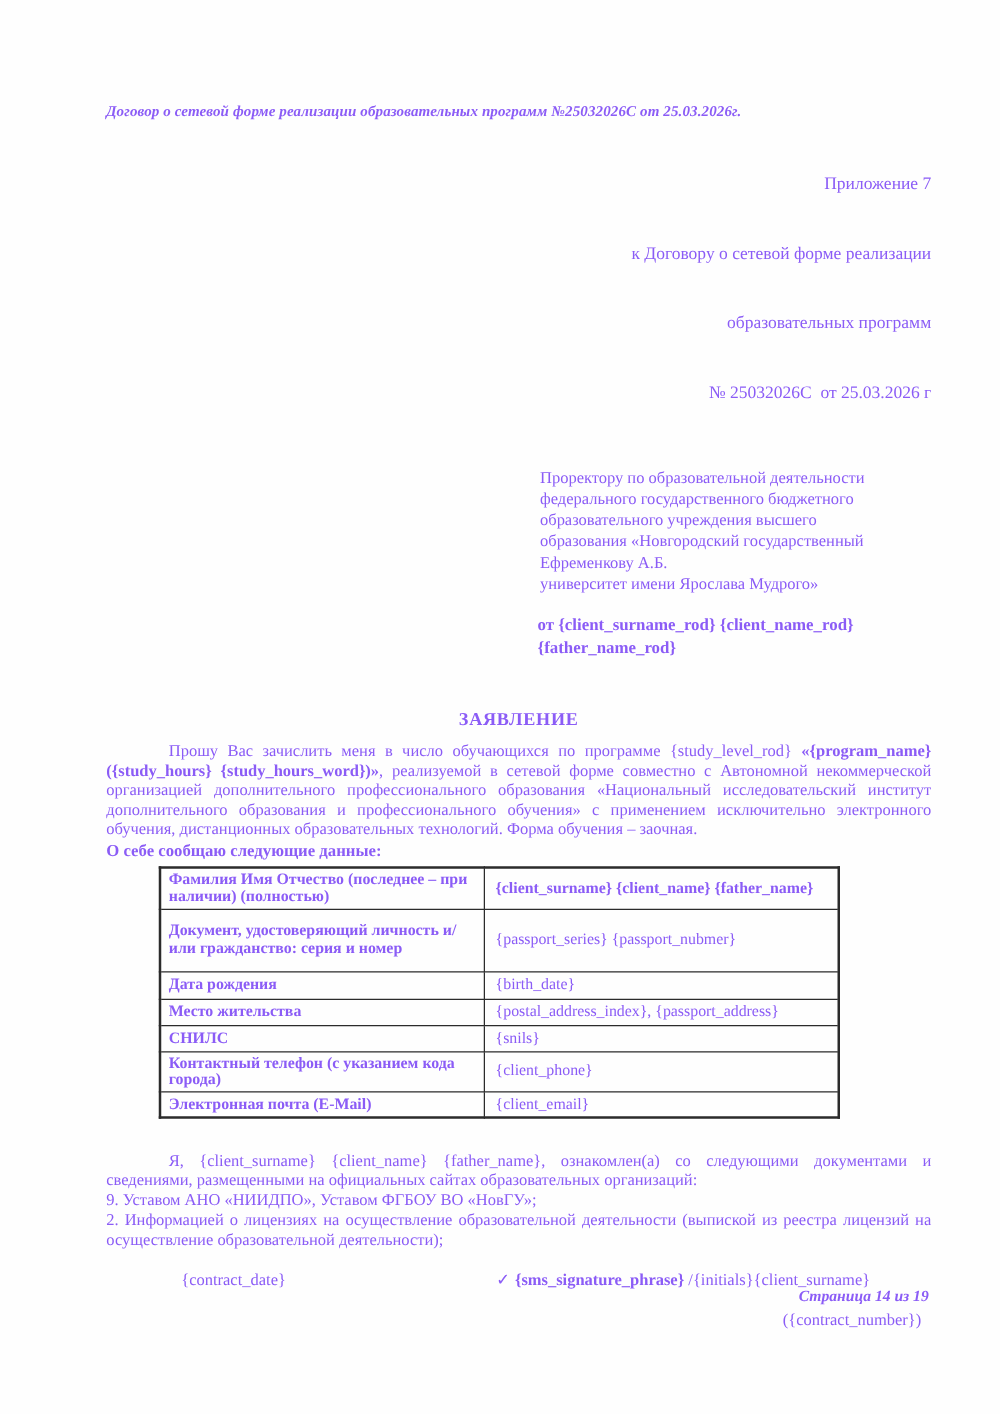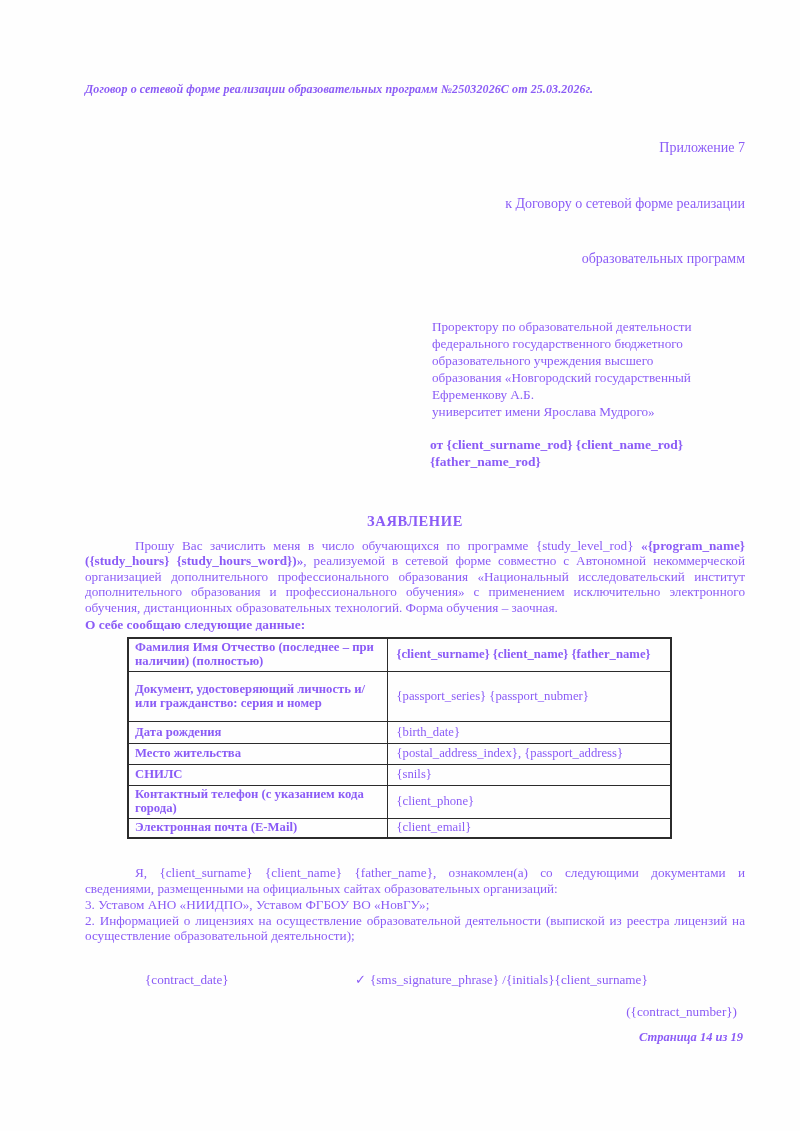--- a/index.html
+++ b/index.html
@@ -103,33 +103,34 @@
     text-align: justify;
     text-indent: 50px;
   }
   .ack-item {
     font-size: 13.2px;
     line-height: 15.8px;
     text-align: justify;
   }
 
   .sig-row {
-    margin-top: 28px;
+    margin-top: 16px;
     display: flex;
     align-items: flex-end;
     font-size: 13.2px;
     line-height: 16px;
+    gap: 42px;
   }
   .sig-date {
     margin-left: 60px;
     width: 210px;
     flex-shrink: 0;
   }
   .sig-block { }
-  .sig-phrase b { font-weight: normal; }
+  .sig-phrase b { font-weight: bold; }
   .check {
     display: inline-block;
     margin-right: 4px;
     font-size: 13px;
   }
   .sig-caption {
     margin-left: 68px;
     margin-top: 1px;
     font-weight: bold;
   }
@@ -154,20 +155,21 @@
 <body>
 
 <div class="page">
 
   <div class="header-note">Договор о сетевой форме реализации образовательных программ №25032026С от 25.03.2026г.</div>
 
   <div class="appendix">
     <div>Приложение 7</div>
     <div>к Договору о сетевой форме реализации</div>
     <div>образовательных программ</div>
+    <div>№ 25032026С  от 25.03.2026 г</div>
   </div>
 
   <div class="addressee">
     <div>Проректору по образовательной деятельности</div>
     <div>федерального государственного бюджетного</div>
     <div>образовательного учреждения высшего</div>
     <div>образования «Новгородский государственный</div>
     <div>Ефременкову А.Б.</div>
     <div>университет имени Ярослава Мудрого»</div>
   </div>
@@ -207,21 +209,21 @@
       <td class="val">{client_phone}</td>
     </tr>
     <tr class="r7">
       <td class="lbl">Электронная почта (E-Mail)</td>
       <td class="val">{client_email}</td>
     </tr>
   </tbody>
     </table>
 
   <p class="ack">Я, {client_surname} {client_name} {father_name}, ознакомлен(а) со следующими документами и сведениями, размещенными на официальных сайтах образовательных организаций:</p>
-  <div class="ack-item">3. Уставом АНО «НИИДПО»,  Уставом  ФГБОУ ВО «НовГУ»;</div>
+  <div class="ack-item">9. Уставом АНО «НИИДПО»,  Уставом  ФГБОУ ВО «НовГУ»;</div>
   <div class="ack-item">2. Информацией о лицензиях на осуществление образовательной деятельности (выпиской из реестра лицензий на осуществление образовательной деятельности);</div>
 
   <div class="sig-row">
     <span class="sig-date">{contract_date}</span>
     <div class="sig-block">
       <div class="sig-phrase"><span class="check">✓</span><b>{sms_signature_phrase}</b><span> /{initials}{client_surname}</span></div>
     </div>
   </div>
 
   <div class="contract-number">({contract_number})</div>

